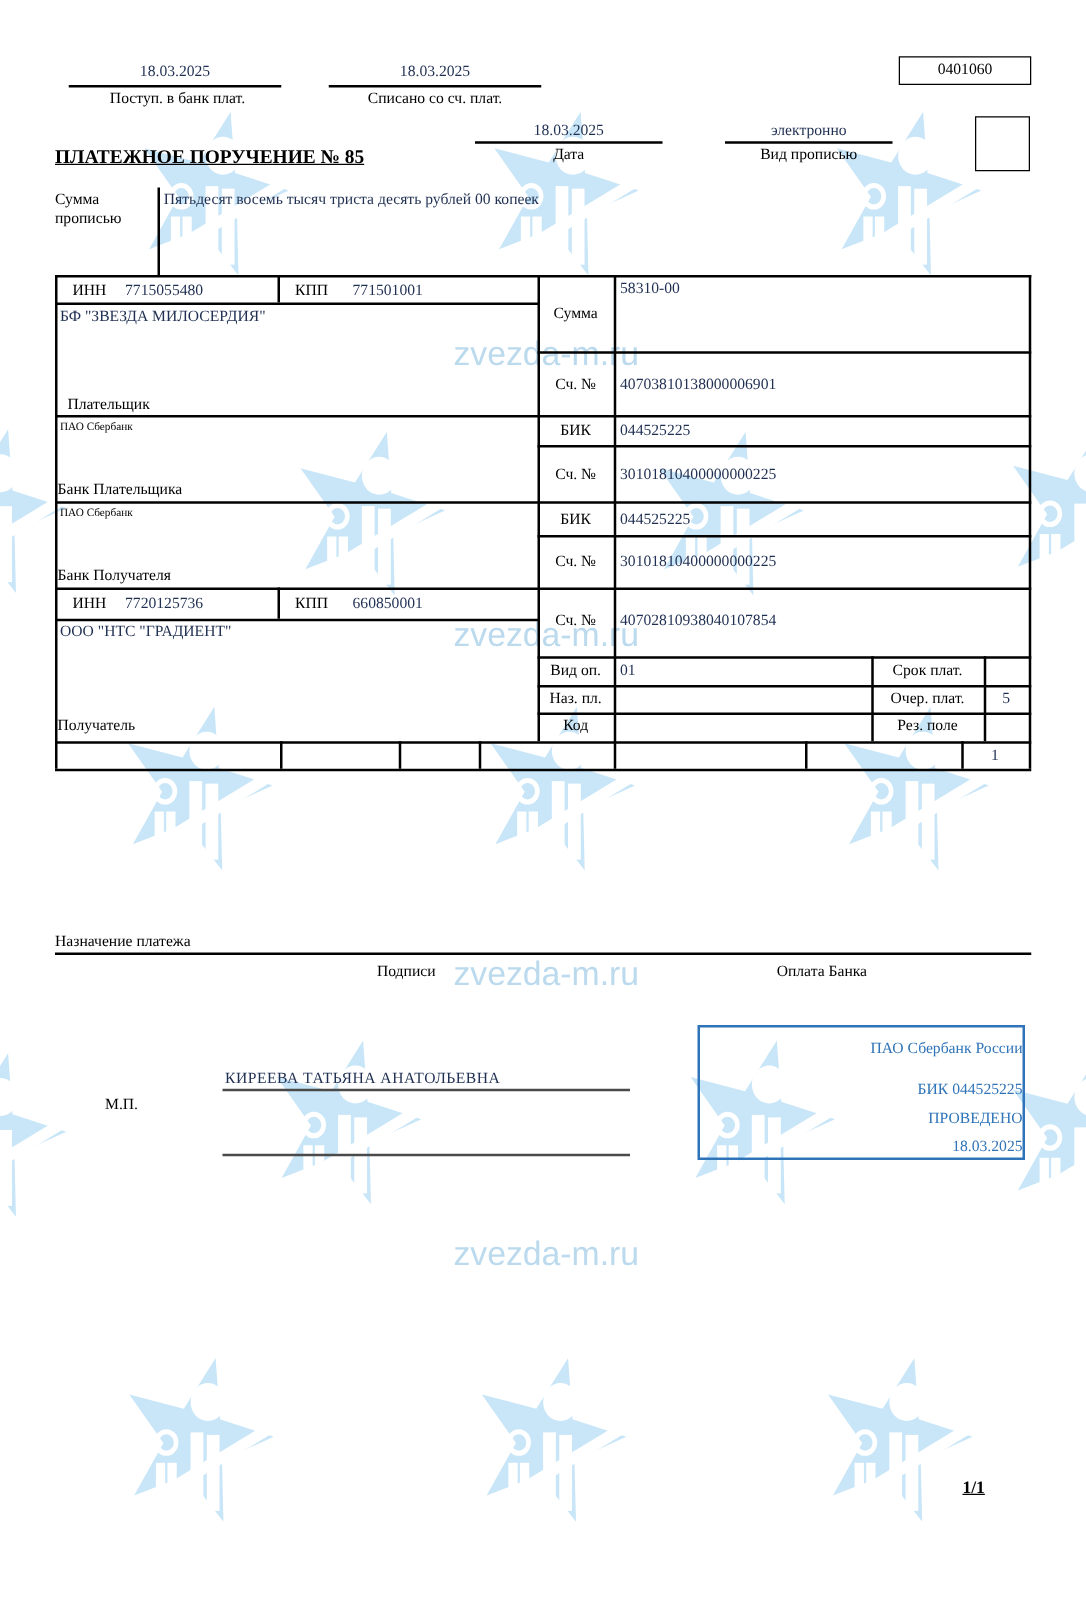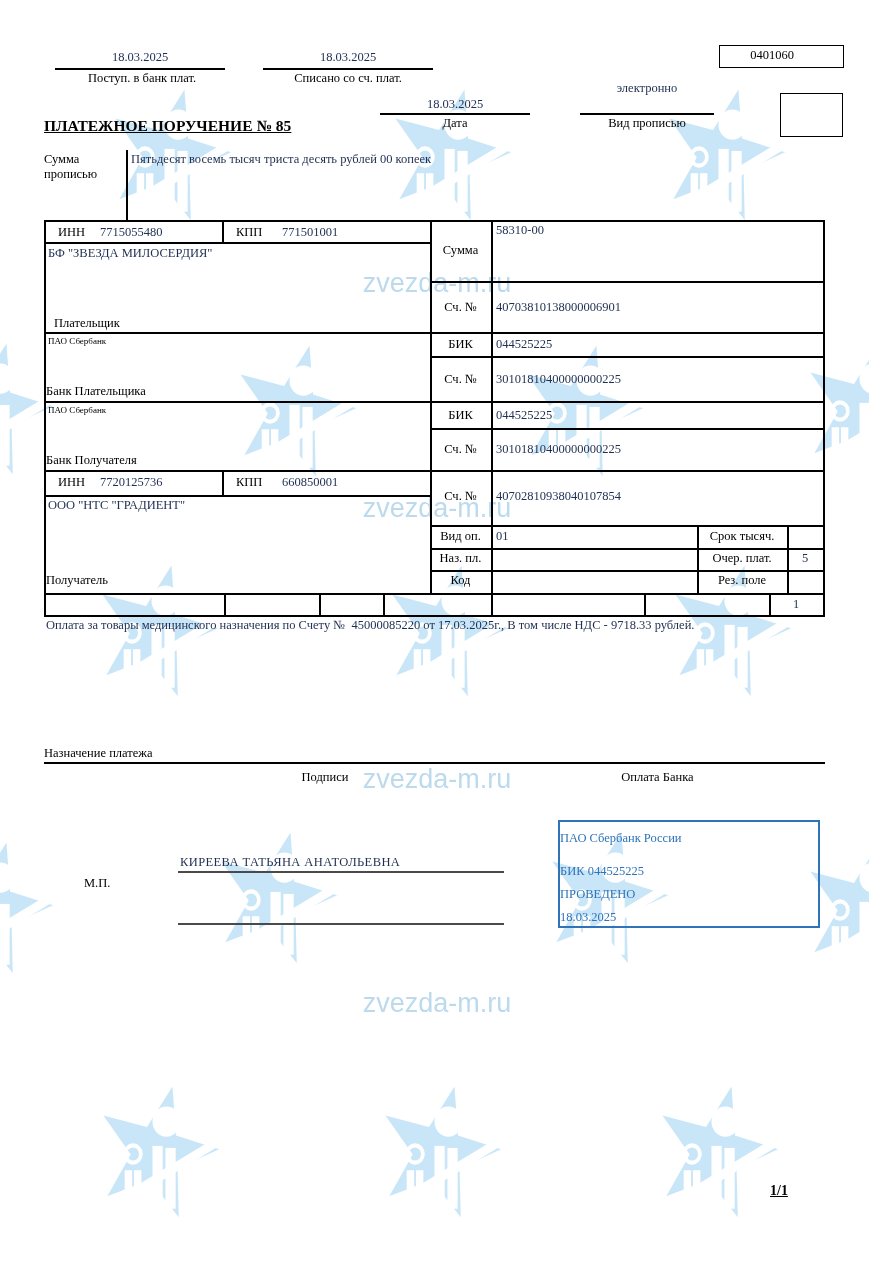--- a/index.html
+++ b/index.html
@@ -7,27 +7,27 @@
        font-family:"Liberation Serif",serif;color:#000;}
   .t{position:absolute;font-size:12.5px;line-height:1.15;white-space:nowrap;}
   .val{color:var(--value-ink,#1f2f52);}
   .ctr{text-align:center;}
   .b{font-weight:bold;text-decoration:underline;}
   .small{font-size:9px;}
   .hline{position:absolute;background:#000;height:2px;}
   .thin{height:1.5px;}
   .vline{position:absolute;background:#000;width:2px;}
   .sig{position:absolute;background:#4a4a4a;height:1.5px;}
-  .box{position:absolute;border:1.5px solid #000;background:transparent;padding-left:19px;}
+  .box{position:absolute;border:1.5px solid #000;background:transparent;}
   .star{position:absolute;width:125px;height:152px;}
   .wmtext{position:absolute;font-family:"Liberation Sans",sans-serif;font-size:27px;
           color:var(--watermark-text,#bcdaee);white-space:nowrap;width:190px;text-align:center;}
   .stamp{position:absolute;left:558px;top:820px;width:258px;height:104px;
          border:2px solid var(--stamp-blue,#2f74b8);color:var(--stamp-blue,#2f74b8);}
-  .stampline{position:absolute;left:0;width:100%;text-align:left;font-size:12.5px;white-space:nowrap;}
+  .stampline{position:absolute;left:0;width:100%;text-align:right;font-size:12.5px;white-space:nowrap;}
   .purpose{white-space:pre;}
 </style>
 </head>
 <body>
 
 <div id="doc">
 
   <svg width="0" height="0" style="position:absolute" aria-hidden="true">
     <defs>
       <symbol id="starsym" viewBox="0 0 135 150" preserveAspectRatio="none">
@@ -113,21 +113,21 @@
   <div class="box" style="left:719px;top:45px;width:104px;height:21px">
     <div class="t ctr" style="left:0;top:2px;width:104px">0401060</div>
   </div>
 
   <div class="t b" style="left:44px;top:117px;font-size:15.5px">ПЛАТЕЖНОЕ ПОРУЧЕНИЕ № 85</div>
 
   <div class="t val ctr" style="left:380px;top:97px;width:150px">18.03.2025</div>
   <div class="hline thin" style="left:380px;top:113px;width:150px"></div>
   <div class="t ctr" style="left:380px;top:116px;width:150px">Дата</div>
 
-  <div class="t val ctr" style="left:580px;top:81px;width:134px">электронно</div>
+  <div class="t val ctr" style="left:580px;top:97px;width:134px">электронно</div>
   <div class="hline thin" style="left:580px;top:113px;width:134px"></div>
   <div class="t ctr" style="left:580px;top:116px;width:134px">Вид прописью</div>
 
   <div class="box" style="left:780px;top:93px;width:42px;height:42px"></div>
 
   <div class="t" style="left:44px;top:152px">Сумма</div>
   <div class="t" style="left:44px;top:167px">прописью</div>
   <div class="vline" style="left:126px;top:150px;height:70px"></div>
   <div class="t val" style="left:131px;top:152px">Пятьдесят восемь тысяч триста десять рублей 00 копеек</div>
 
@@ -194,28 +194,27 @@
   <div class="t" style="left:46px;top:573px">Получатель</div>
 
   <div class="t ctr" style="left:430px;top:489px;width:61px">Сч. №</div>
   <div class="t val" style="left:496px;top:489px">40702810938040107854</div>
 
   <div class="t ctr" style="left:430px;top:529px;width:61px">Вид оп.</div>
   <div class="t val" style="left:496px;top:529px">01</div>
   <div class="t ctr" style="left:430px;top:551px;width:61px">Наз. пл.</div>
   <div class="t ctr" style="left:430px;top:573px;width:61px">Код</div>
 
-  <div class="t ctr" style="left:697px;top:529px;width:90px">Срок тысяч.</div>
+  <div class="t ctr" style="left:697px;top:529px;width:90px">Срок плат.</div>
   <div class="t ctr" style="left:697px;top:551px;width:90px">Очер. плат.</div>
   <div class="t ctr" style="left:697px;top:573px;width:90px">Рез. поле</div>
   <div class="t val ctr" style="left:787px;top:551px;width:36px">5</div>
 
   <div class="t val ctr" style="left:769px;top:597px;width:54px">1</div>
 
-  <div class="t val purpose" style="left:46px;top:618px">Оплата за товары медицинского назначения по Счету №  45000085220 от 17.03.2025г., В том числе НДС - 9718.33 рублей.</div>
   <div class="t" style="left:44px;top:746px">Назначение платежа</div>
   <div class="hline thin" style="left:44px;top:762px;width:781px"></div>
 
   <div class="t ctr" style="left:270px;top:770px;width:110px">Подписи</div>
   <div class="t ctr" style="left:595px;top:770px;width:125px">Оплата Банка</div>
 
   <div class="t" style="left:84px;top:876px">М.П.</div>
   <div class="t val" style="left:180px;top:855px;letter-spacing:0.4px">КИРЕЕВА ТАТЬЯНА АНАТОЛЬЕВНА</div>
   <div class="sig" style="left:178px;top:871px;width:326px"></div>
   <div class="sig" style="left:178px;top:923px;width:326px"></div>

